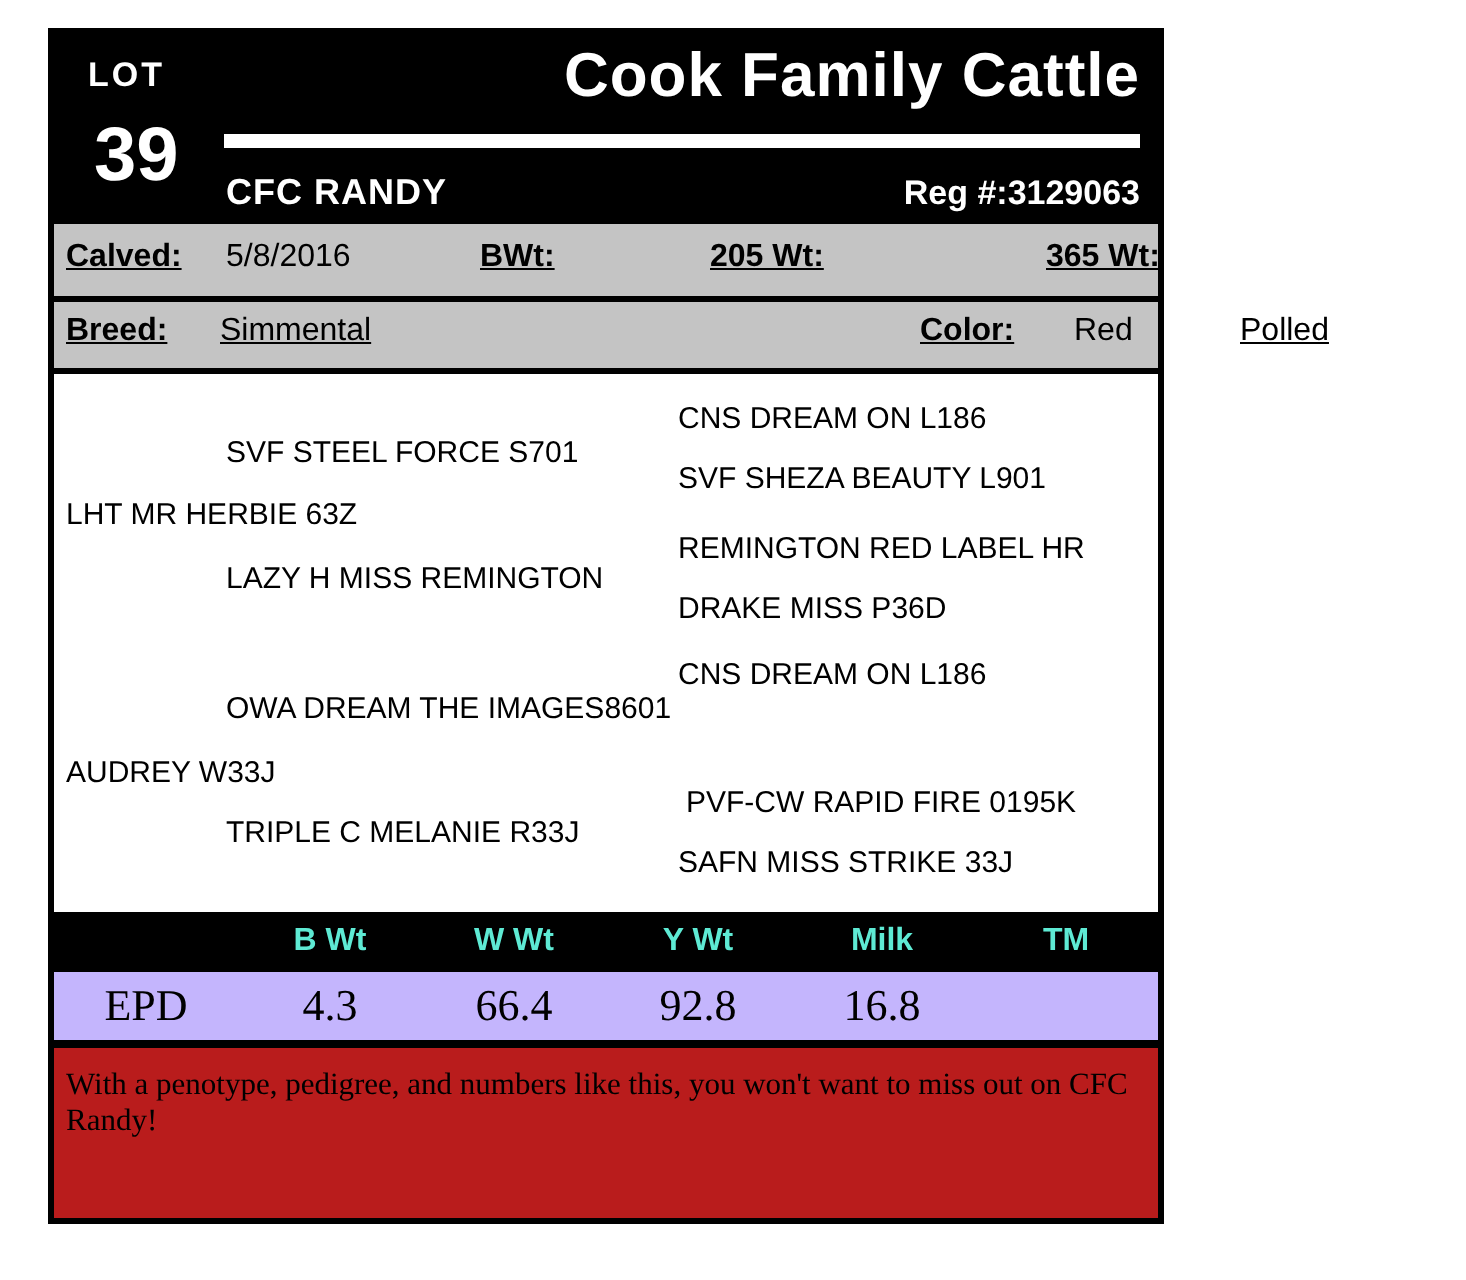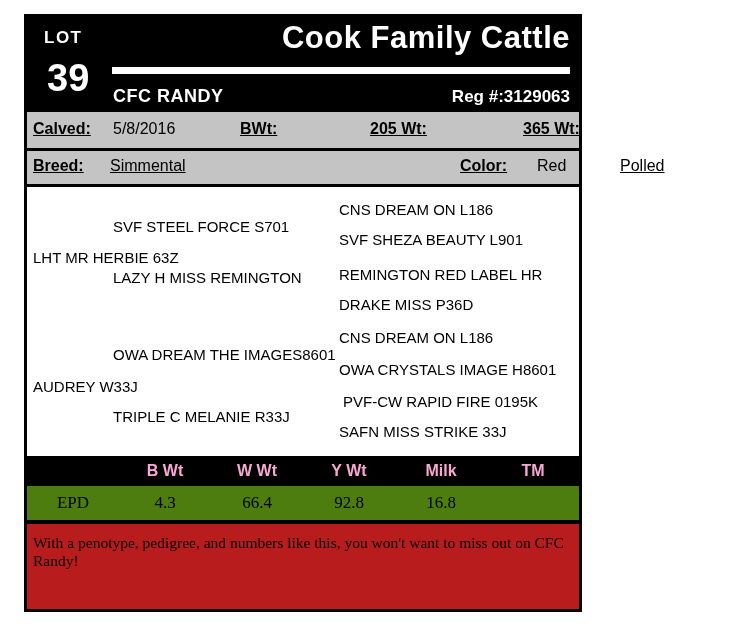--- a/index.html
+++ b/index.html
@@ -23,52 +23,52 @@
 
   
   .info-row { position:relative; background:#c4c4c4; border-bottom:3px solid #000; font-size:16px; }
   .info-row.r1 { height:36px; }
   .info-row.r2 { height:33px; }
   .info-row span { position:absolute; top:8px; white-space:nowrap; }
   .info-row.r2 span { top:6px; }
   .lbl { font-weight:bold; text-decoration:underline; }
   .u   { text-decoration:underline; }
   .calved-label { left:6px;text-align:center; }   .calved-value { left:86px; }
-  .bwt-label    { left:213px; } .wt205-label  { left:343px; } .wt365-label { left:496px; }
+  .bwt-label    { left:213px; } .wt205-label  { left:328px; } .wt365-label { left:496px; }
   .breed-label  { left:6px; }   .breed-value  { left:83px;text-decoration:underline; }
   .color-label  { left:433px; } .color-value  { left:510px; } .polled-flag { left:593px; }
 
   
   .pedigree { position:relative; height:269px; background:#fff; font-size:15px; }
   .pedigree div { position:absolute; white-space:nowrap; }
   .pg-s-s  { left:86px;  top:31px; }
   .pg-sire { left:6px;   top:62px; }
-  .pg-s-d  { left:86px;  top:82px; }
+  .pg-s-d  { left:86px;  top:94px; }
   .pg-d-s  { left:86px;  top:159px; }
   .pg-dam  { left:6px;   top:191px; }
   .pg-d-d  { left:86px;  top:221px; }
   .pg-ss-s { left:312px; top:14px; }
   .pg-ss-d { left:312px; top:44px; }
   .pg-sd-s { left:312px; top:79px; }
   .pg-sd-d { left:312px; top:109px; }
   .pg-ds-s { left:312px; top:142px; }
   .pg-ds-d { left:312px; top:174px; }
   .pg-dd-s { left:316px; top:206px; }
   .pg-dd-d { left:312px; top:236px; }
 
   
   .epd-head {
     display:flex; align-items:center; height:30px;
-    background:#000; color:#f9a8d4; font-weight:bold; font-size:16px;
+    background:#000; color:#5eead4; font-weight:bold; font-size:16px;
   }
   .epd-head .cell { flex:1; text-align:center; }
   .epd-row {
     display:flex; align-items:center; height:34px;
-    background:#4d7c0f; border-bottom:4px solid #000;
-    font-family:"Liberation Serif", serif; font-size:17px;
+    background:#c4b5fd; border-bottom:4px solid #000;
+    font-family:"Liberation Serif", serif; font-size:22px;
   }
   .epd-row .cell { flex:1; text-align:center; }
 
   
   .footer { height:85px; background:#b91c1c; padding:10px 6px 0 6px; box-sizing:border-box;
             font-family:"Liberation Serif", serif; font-size:15.5px; }
 </style>
 </head>
 <body>
 
@@ -104,21 +104,20 @@
     <div class="pg-sire">LHT MR HERBIE 63Z</div>
     <div class="pg-s-d">LAZY H MISS REMINGTON</div>
     <div class="pg-d-s">OWA DREAM THE IMAGES8601</div>
     <div class="pg-dam">AUDREY W33J</div>
     <div class="pg-d-d">TRIPLE C MELANIE R33J</div>
     <div class="pg-ss-s">CNS DREAM ON L186</div>
     <div class="pg-ss-d">SVF SHEZA BEAUTY L901</div>
     <div class="pg-sd-s">REMINGTON RED LABEL HR</div>
     <div class="pg-sd-d">DRAKE MISS P36D</div>
     <div class="pg-ds-s">CNS DREAM ON L186</div>
-    <div class="pg-ds-d">OWA CRYSTALS IMAGE H8601</div>
     <div class="pg-dd-s">PVF-CW RAPID FIRE 0195K</div>
     <div class="pg-dd-d">SAFN MISS STRIKE 33J</div>
   </div>
 
   <div class="epd-head">
     <div class="cell"></div>
     <div class="cell">B Wt</div>
     <div class="cell">W Wt</div>
     <div class="cell">Y Wt</div>
     <div class="cell">Milk</div>

